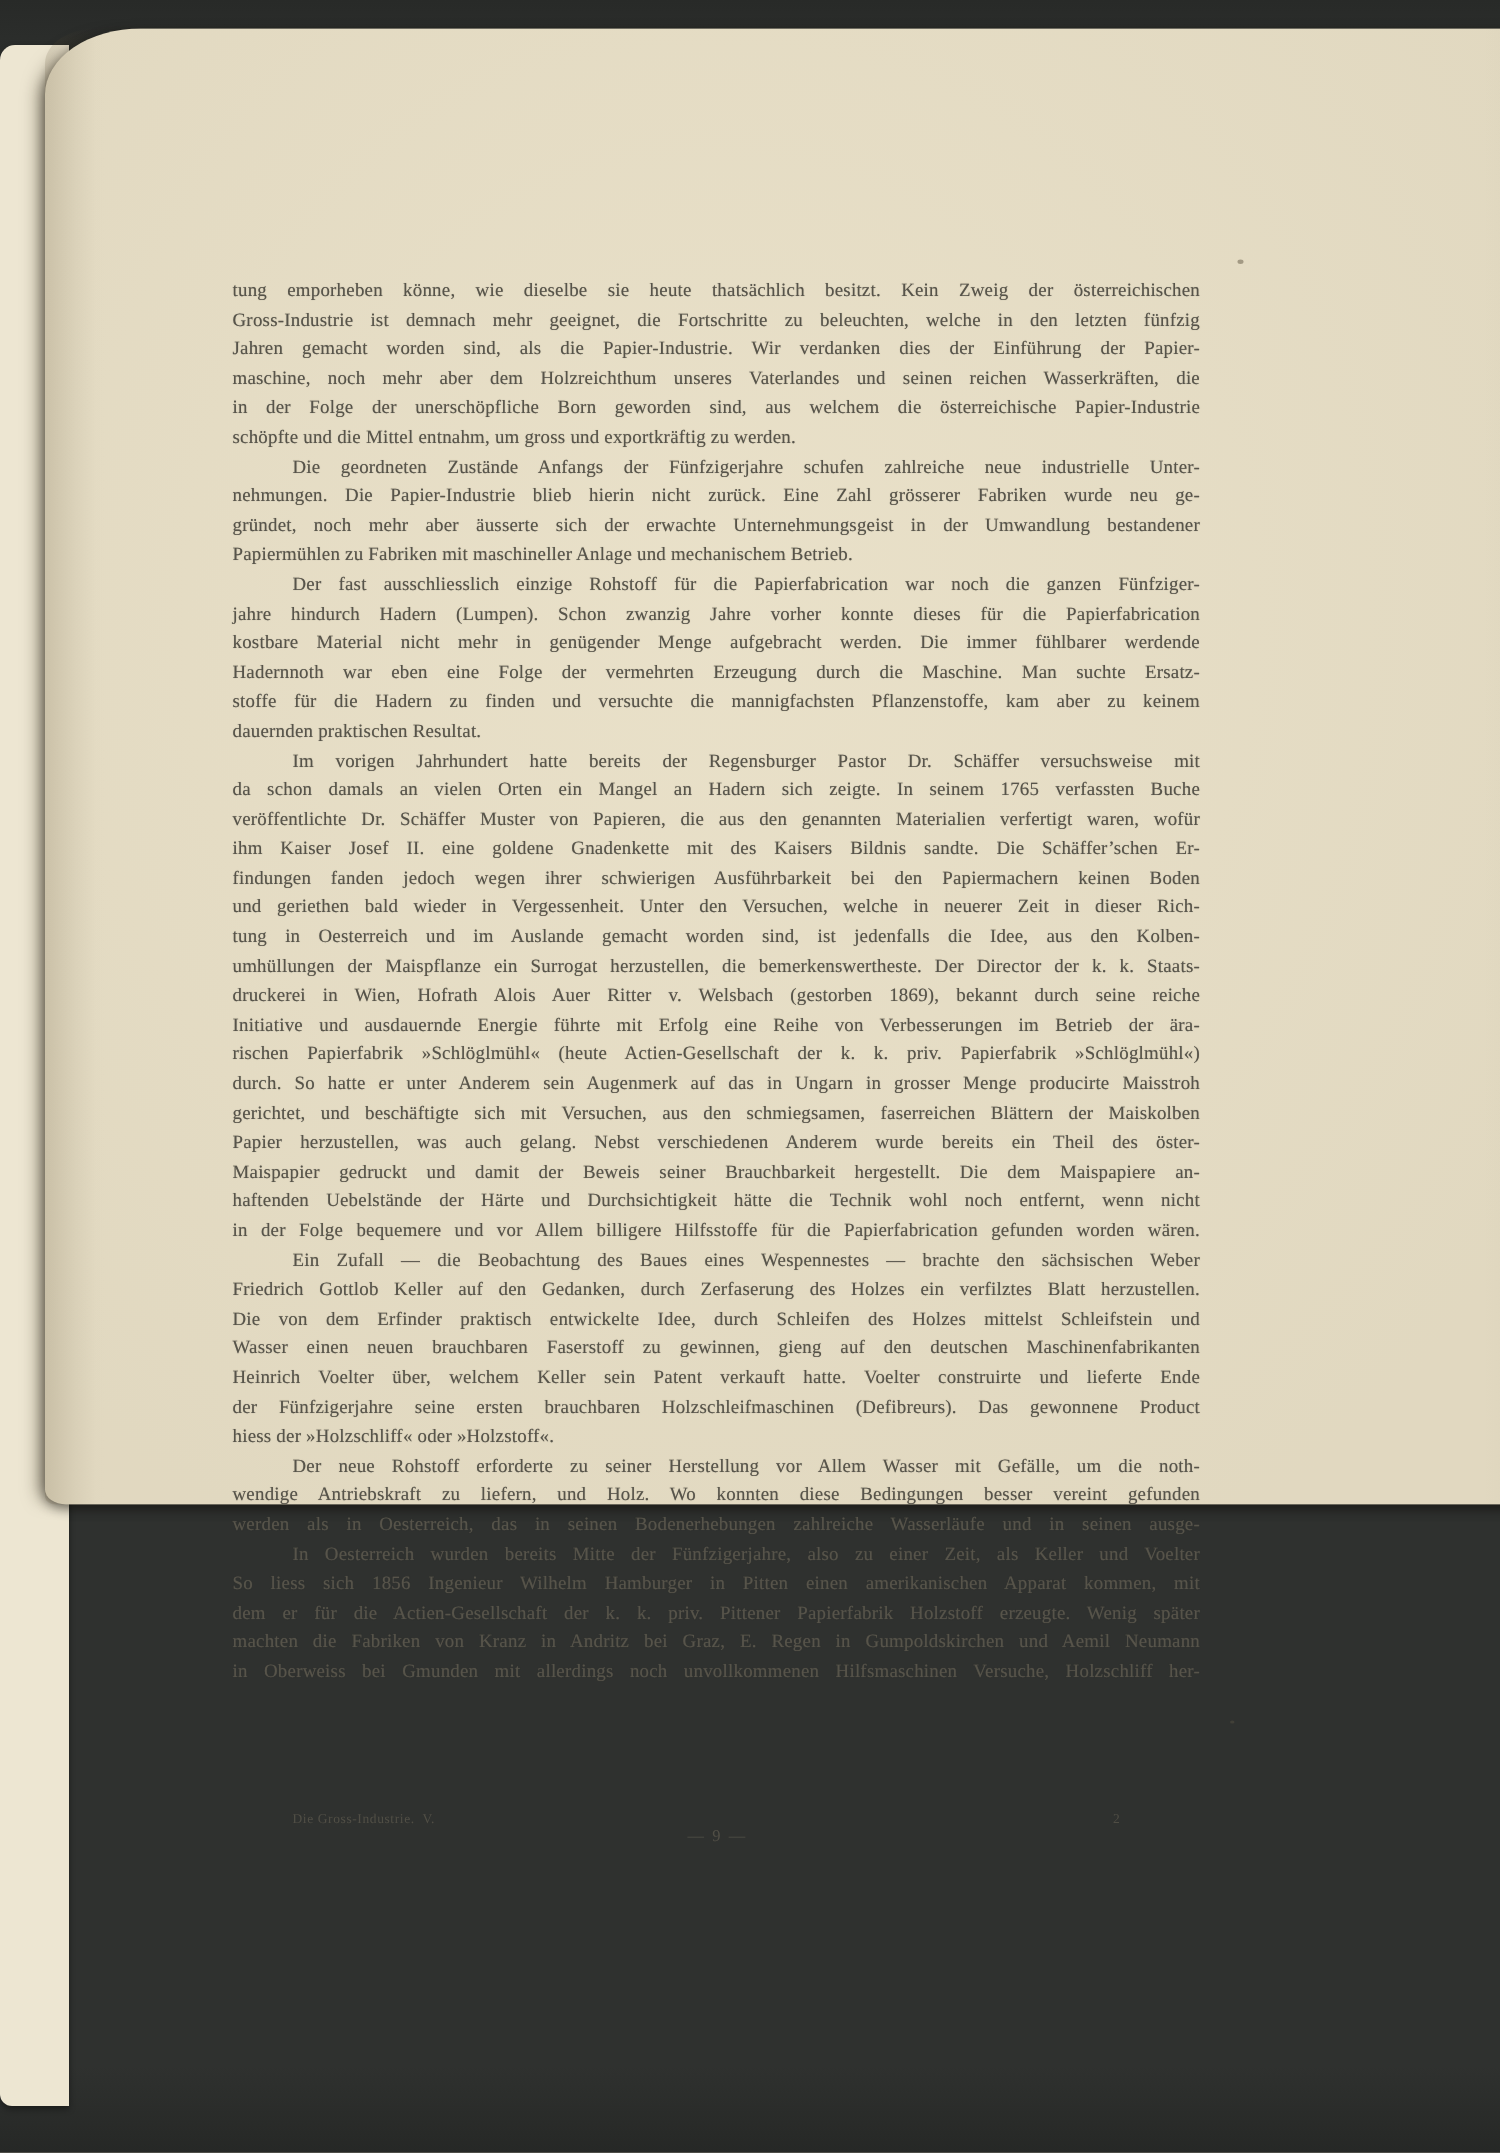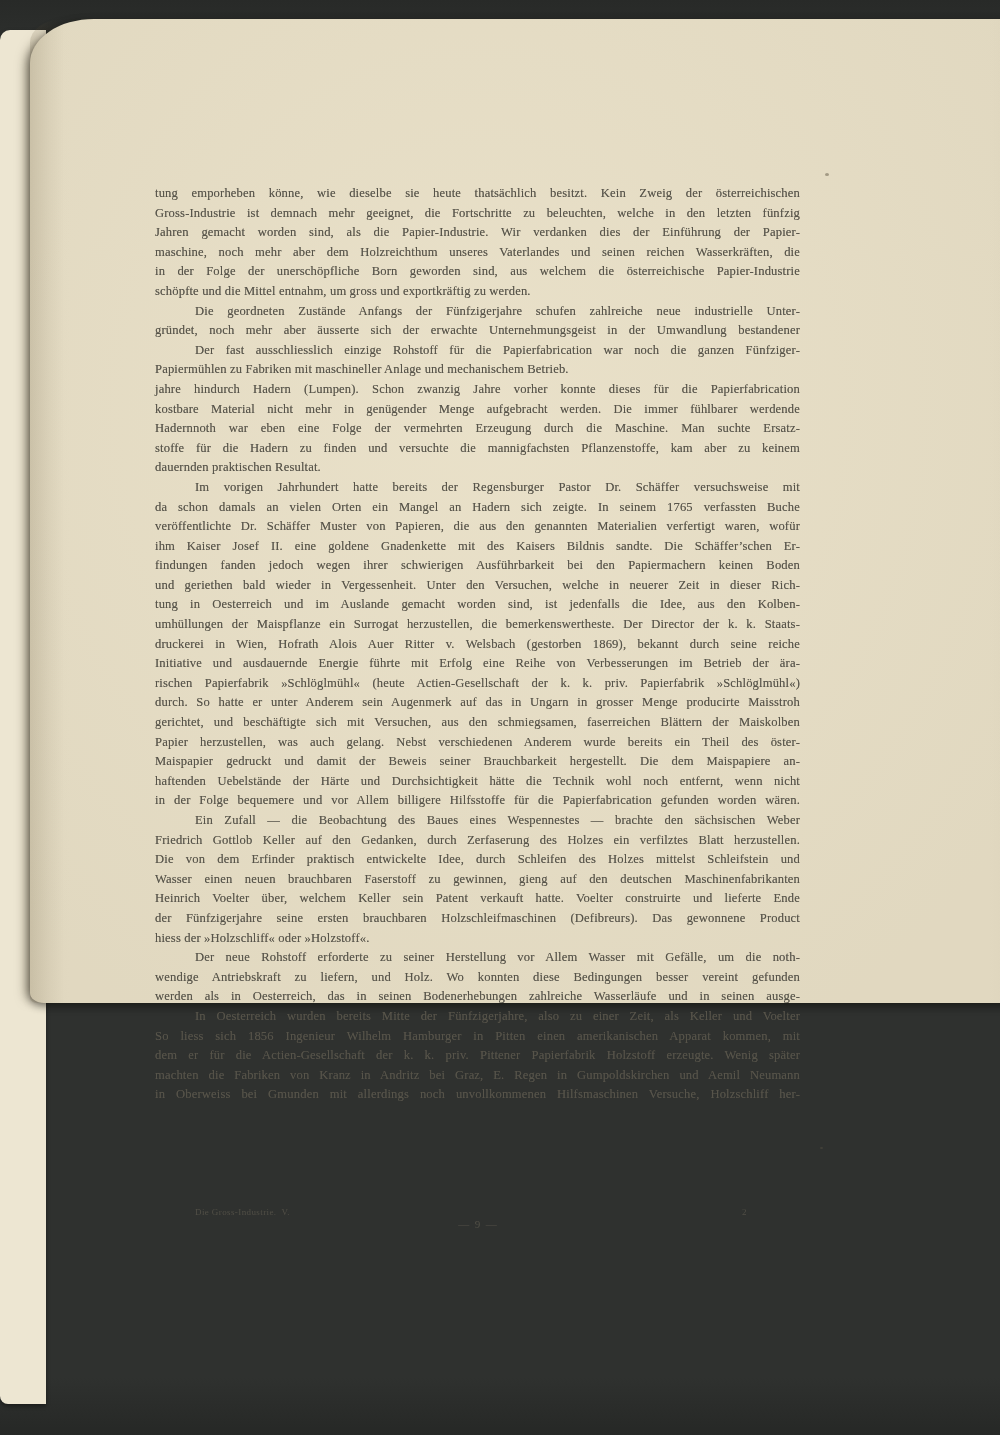--- a/index.html
+++ b/index.html
@@ -119,23 +119,24 @@
     <div class="speck s1"></div>
     <div class="speck s2"></div>
     <div class="text-block">
         <div class="line">tung emporheben könne, wie dieselbe sie heute thatsächlich besitzt. Kein Zweig der österreichischen</div>
         <div class="line">Gross-Industrie ist demnach mehr geeignet, die Fortschritte zu beleuchten, welche in den letzten fünfzig</div>
         <div class="line">Jahren gemacht worden sind, als die Papier-Industrie. Wir verdanken dies der Einführung der Papier-</div>
         <div class="line">maschine, noch mehr aber dem Holzreichthum unseres Vaterlandes und seinen reichen Wasserkräften, die</div>
         <div class="line">in der Folge der unerschöpfliche Born geworden sind, aus welchem die österreichische Papier-Industrie</div>
         <div class="line last">schöpfte und die Mittel entnahm, um gross und exportkräftig zu werden.</div>
         <div class="line indent">Die geordneten Zustände Anfangs der Fünfzigerjahre schufen zahlreiche neue industrielle Unter-</div>
+        <div class="line">nehmungen. Die Papier-Industrie blieb hierin nicht zurück. Eine Zahl grösserer Fabriken wurde neu ge-</div>
         <div class="line">gründet, noch mehr aber äusserte sich der erwachte Unternehmungsgeist in der Umwandlung bestandener</div>
+        <div class="line last">Papiermühlen zu Fabriken mit maschineller Anlage und mechanischem Betrieb.</div>
         <div class="line indent">Der fast ausschliesslich einzige Rohstoff für die Papierfabrication war noch die ganzen Fünfziger-</div>
-        <div class="line last">Papiermühlen zu Fabriken mit maschineller Anlage und mechanischem Betrieb.</div>
         <div class="line">jahre hindurch Hadern (Lumpen). Schon zwanzig Jahre vorher konnte dieses für die Papierfabrication</div>
         <div class="line">kostbare Material nicht mehr in genügender Menge aufgebracht werden. Die immer fühlbarer werdende</div>
         <div class="line">Hadernnoth war eben eine Folge der vermehrten Erzeugung durch die Maschine. Man suchte Ersatz-</div>
         <div class="line">stoffe für die Hadern zu finden und versuchte die mannigfachsten Pflanzenstoffe, kam aber zu keinem</div>
         <div class="line last">dauernden praktischen Resultat.</div>
         <div class="line indent">Im vorigen Jahrhundert hatte bereits der Regensburger Pastor Dr. Schäffer versuchsweise mit</div>
         <div class="line">da schon damals an vielen Orten ein Mangel an Hadern sich zeigte. In seinem 1765 verfassten Buche</div>
         <div class="line">veröffentlichte Dr. Schäffer Muster von Papieren, die aus den genannten Materialien verfertigt waren, wofür</div>
         <div class="line">ihm Kaiser Josef II. eine goldene Gnadenkette mit des Kaisers Bildnis sandte. Die Schäffer’schen Er-</div>
         <div class="line">findungen fanden jedoch wegen ihrer schwierigen Ausführbarkeit bei den Papiermachern keinen Boden</div>

